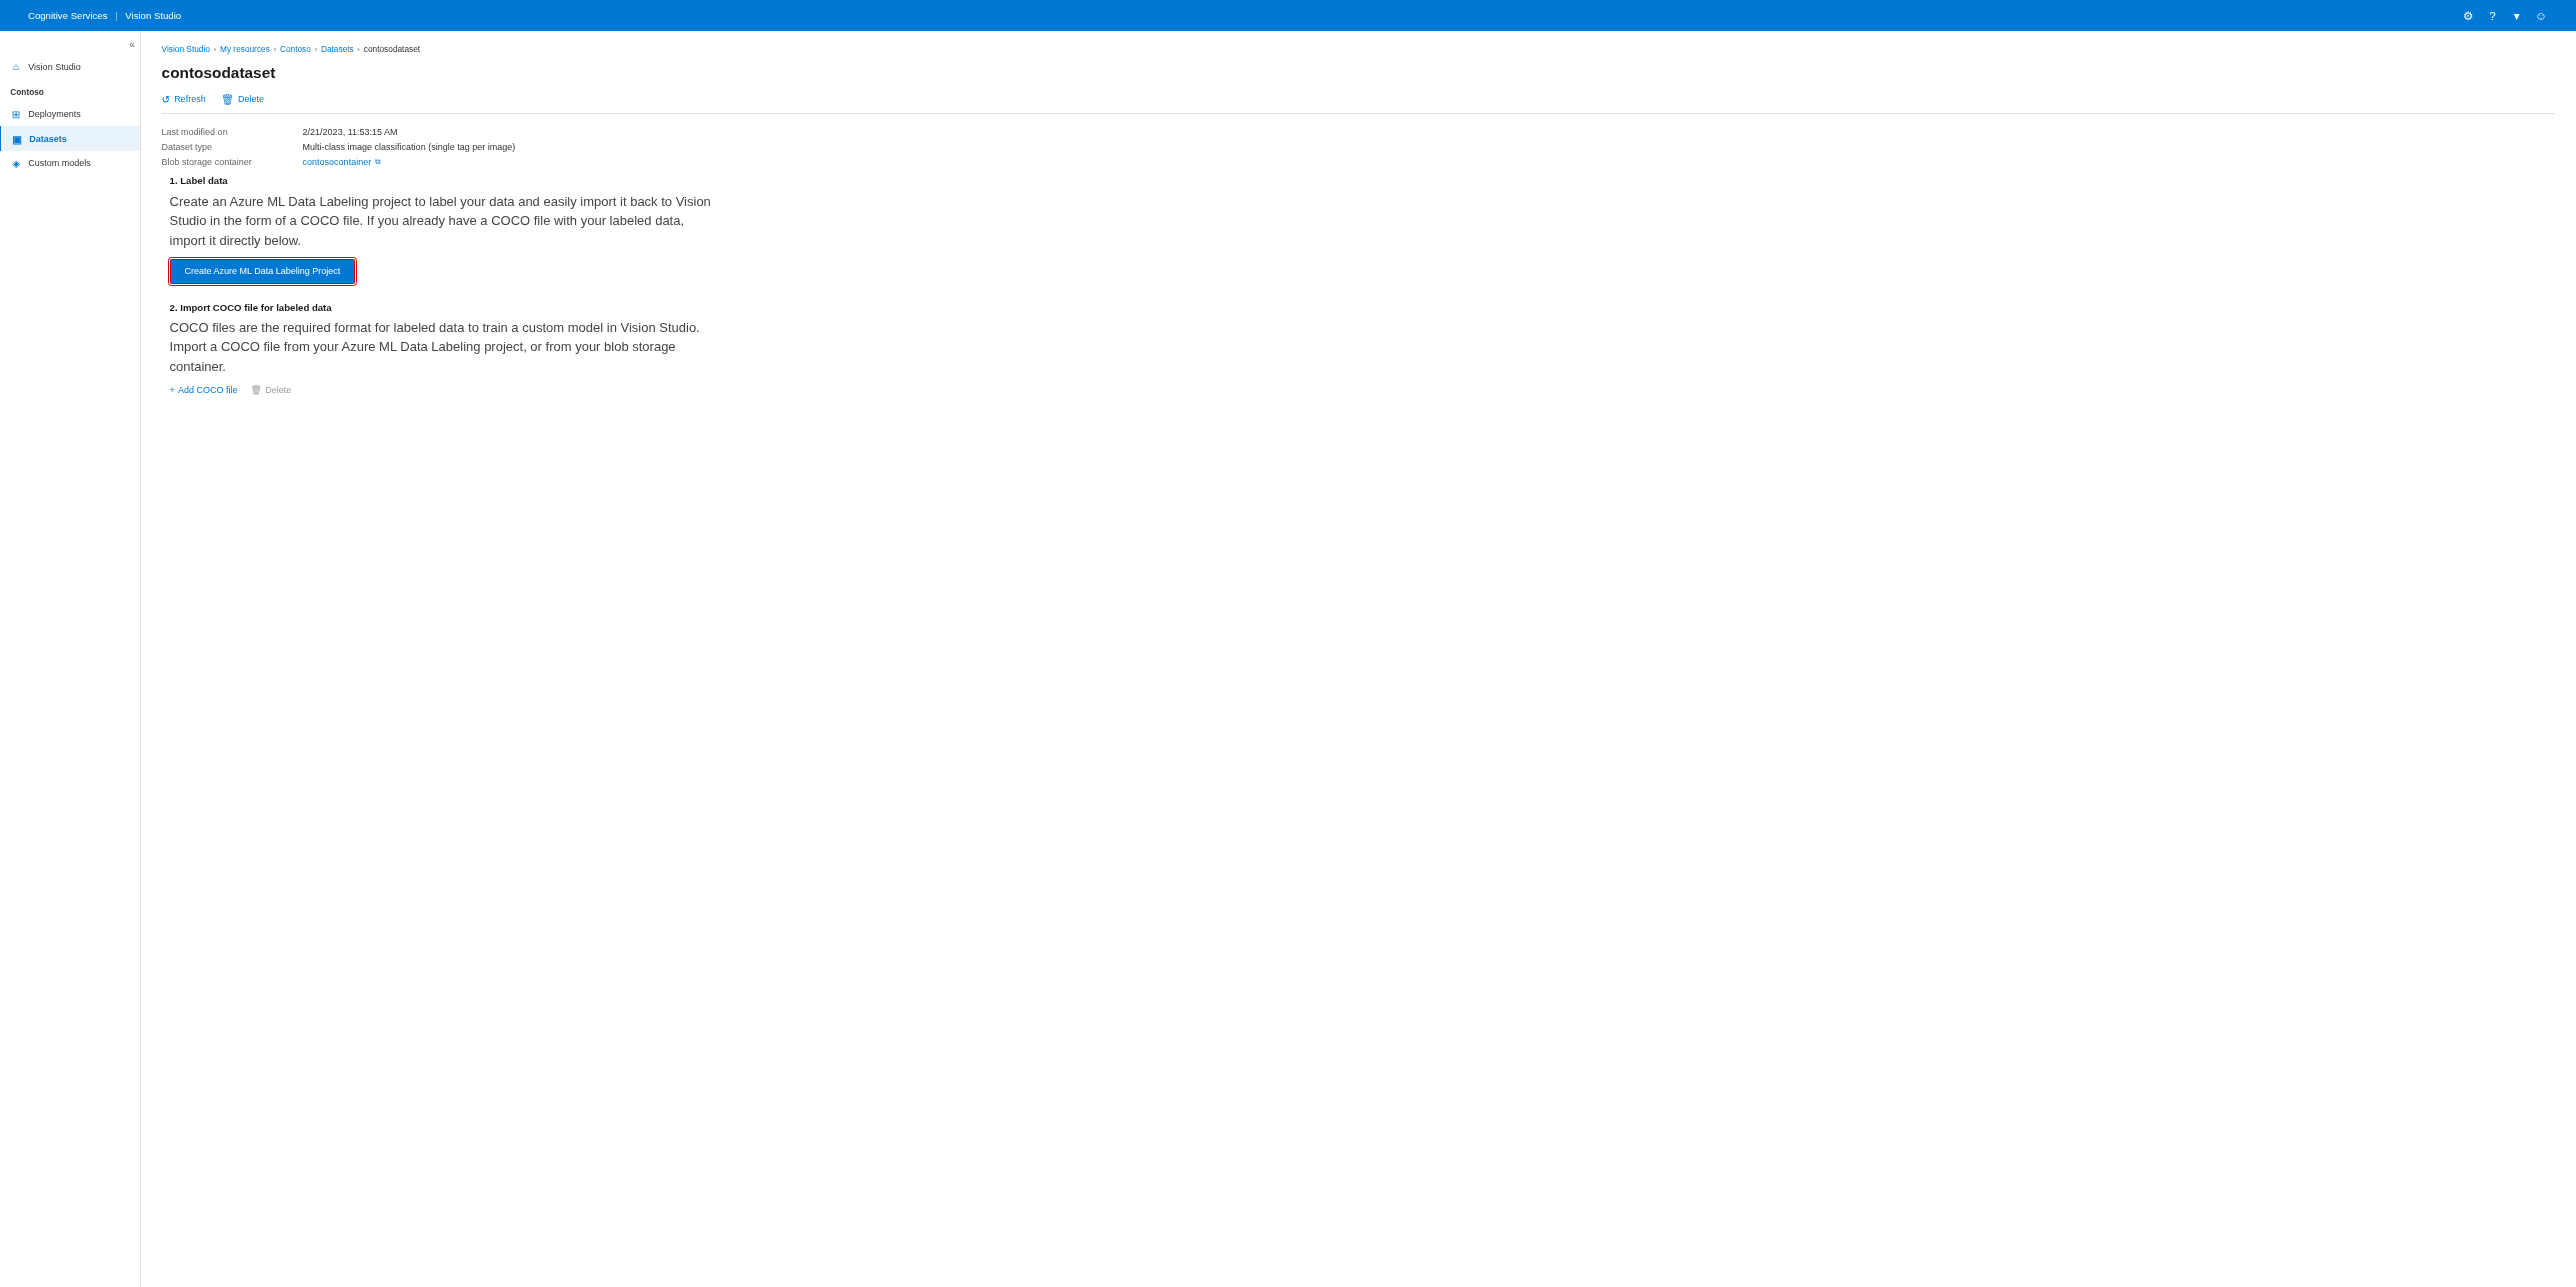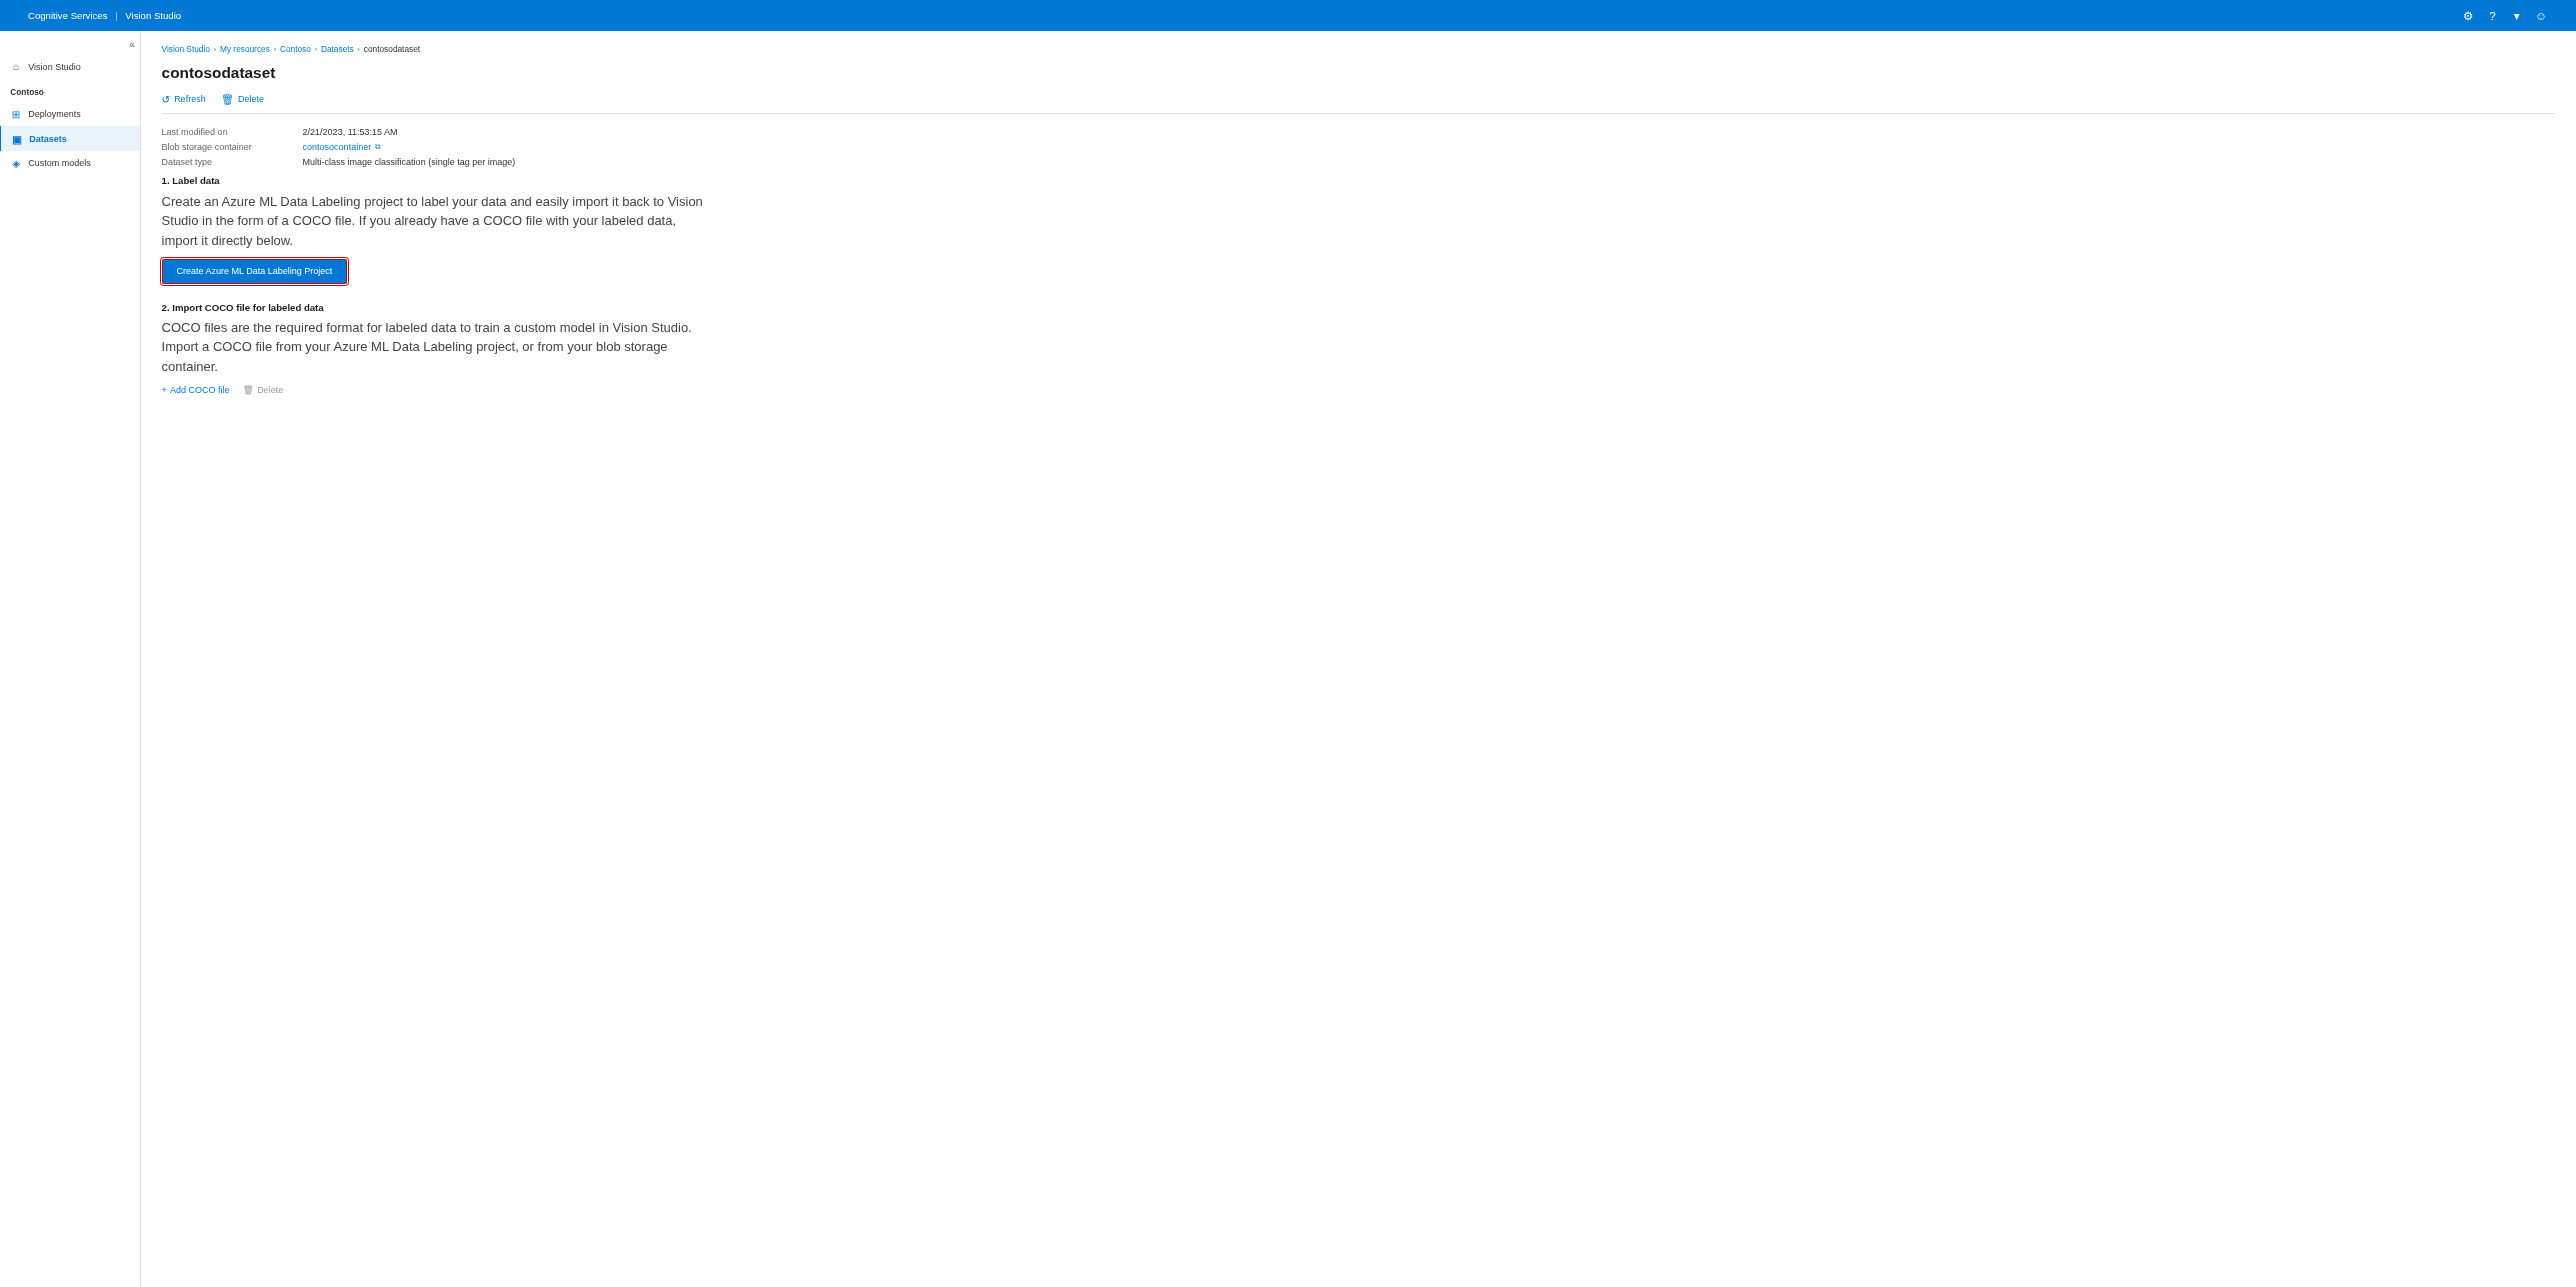--- a/index.html
+++ b/index.html
@@ -188,20 +188,21 @@
       gap: 3.9px;
     }
     .external-icon {
       font-size: 7.7px;
       color: #0078d4;
     }
 
     
     .section {
       margin-bottom: 18px;
+      margin-left: 8px;
     }
     .section-title {
       font-size: 9.6px;
       font-weight: 600;
       color: #1a1a1a;
       margin-bottom: 5.1px;
     }
     .section-desc {
       font-size: 13px;
       color: #444;
@@ -316,29 +317,29 @@
         <span>Delete</span>
       </button>
     </div>
 
     <div class="metadata-section">
       <div class="metadata-row">
         <span class="metadata-label">Last modified on</span>
         <span class="metadata-value">2/21/2023, 11:53:15 AM</span>
       </div>
       <div class="metadata-row">
+        <span class="metadata-label">Dataset type</span>
+        <span class="metadata-value">Multi-class image classification (single tag per image)</span>
+      </div>
+      <div class="metadata-row">
         <span class="metadata-label">Blob storage container</span>
         <a class="metadata-link">
           <span>contosocontainer</span>
           <span class="external-icon">⧉</span>
         </a>
-      </div>
-      <div class="metadata-row">
-        <span class="metadata-label">Dataset type</span>
-        <span class="metadata-value">Multi-class image classification (single tag per image)</span>
       </div>
     </div>
 
     <div class="section">
       <div class="section-title">1. Label data</div>
       <div class="section-desc">Create an Azure ML Data Labeling project to label your data and easily import it back to Vision Studio in the form of a COCO file. If you already have a COCO file with your labeled data, import it directly below.</div>
       <button class="btn-primary">Create Azure ML Data Labeling Project</button>
     </div>
 
     <div class="section">

